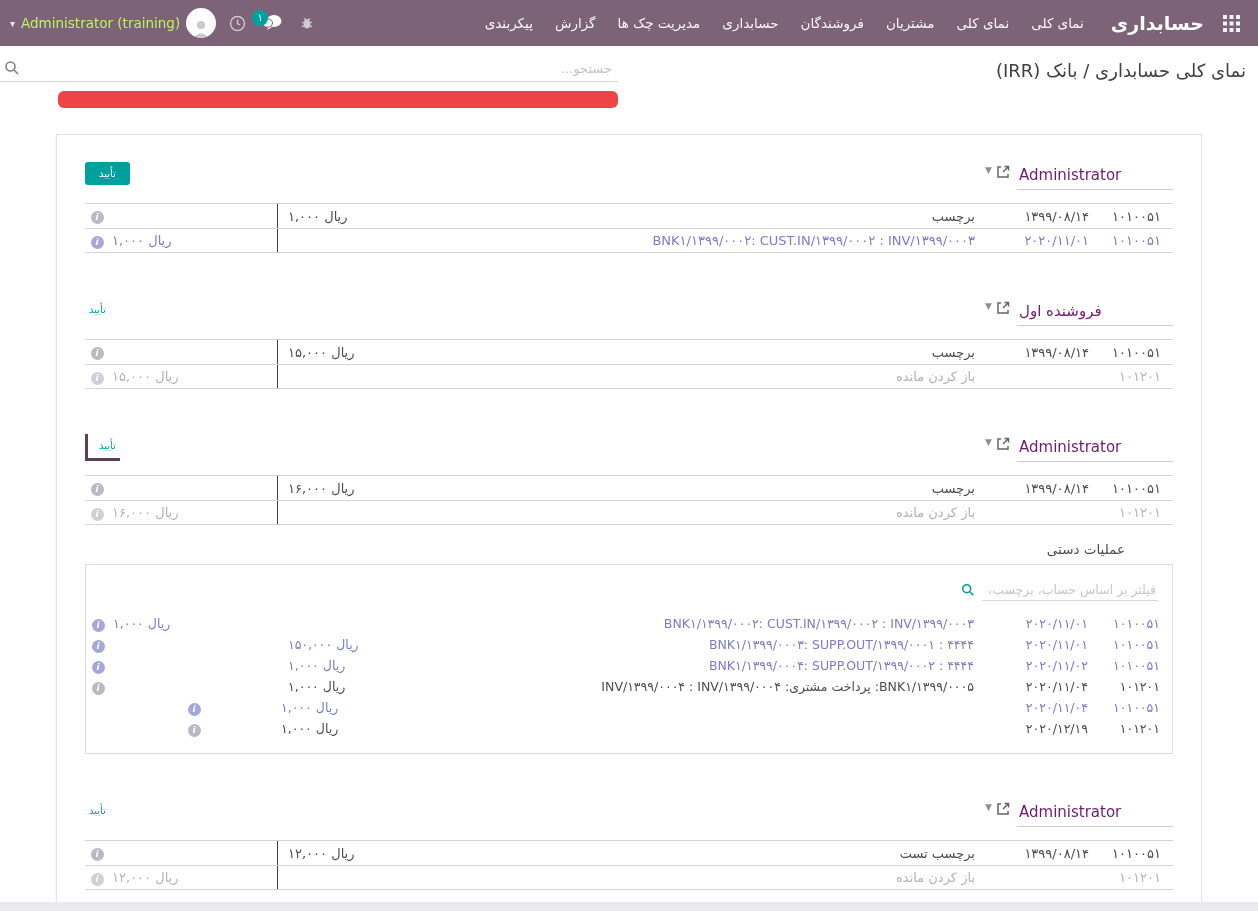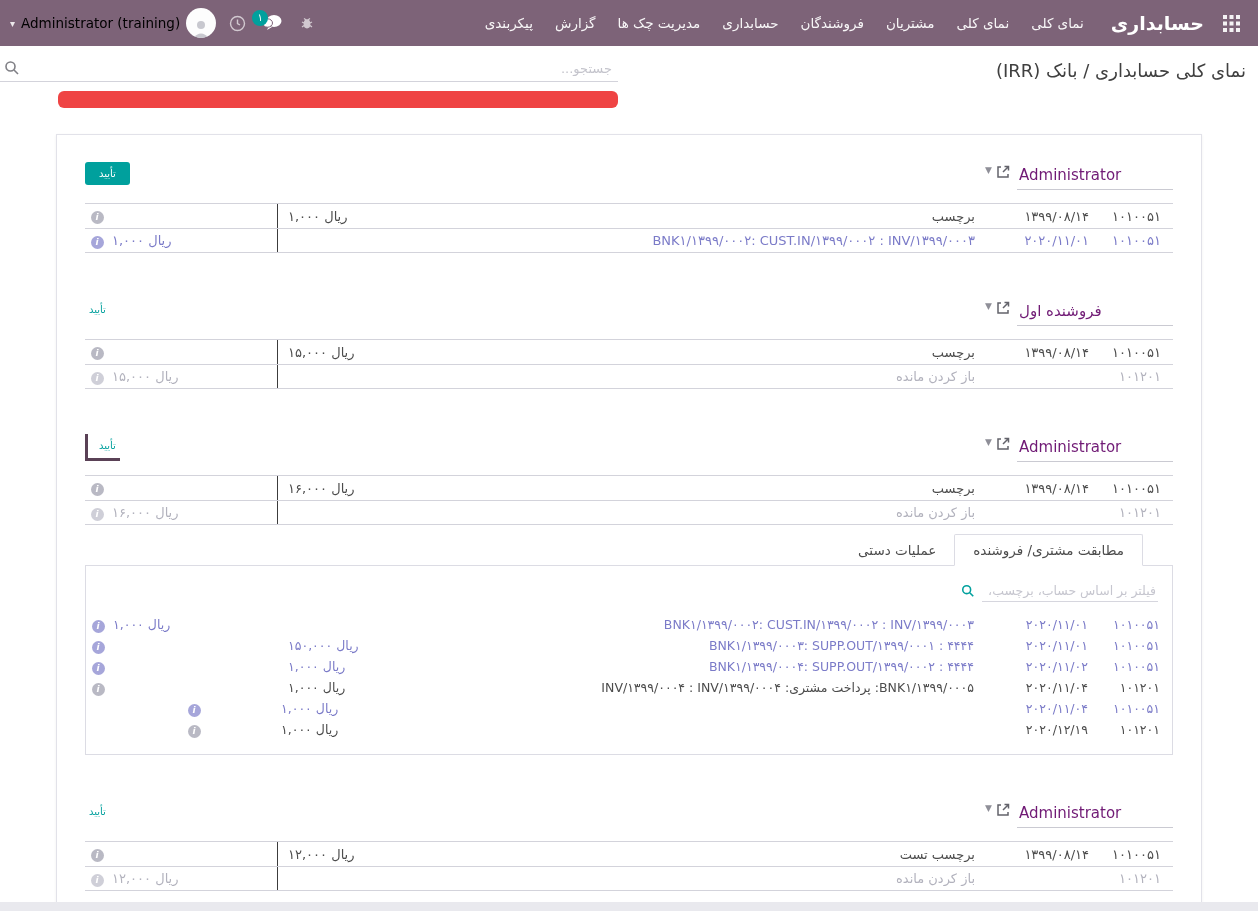--- a/index.html
+++ b/index.html
@@ -11,21 +11,21 @@
   .apps-btn { width:34px; height:46px; display:flex; align-items:center; justify-content:center; cursor:pointer; }
   .app-title { font-size:19px; font-weight:bold; margin:0 10px 0 16px; white-space:nowrap; }
   .menu { display:flex; direction:rtl; align-items:center; }
   .menu-item { font-size:13.5px; color:rgba(255,255,255,.95); padding:0 11px; line-height:46px; white-space:nowrap; cursor:pointer; }
   .tb-spacer { flex:1; }
   .systray { display:flex; direction:rtl; align-items:center; }
   .tray-icon { width:30px; height:46px; display:flex; align-items:center; justify-content:center; opacity:.65; cursor:pointer; }
   .chat-wrap { position:relative; width:40px; height:46px; display:flex; align-items:center; justify-content:center; cursor:pointer; }
   .chat-badge { position:absolute; left:0px; top:10px; min-width:16px; height:16px; background:#00a09d; border-radius:50%; color:#fff; font-size:10px; line-height:16px; text-align:center; }
   .avatar { width:30px; height:30px; border-radius:50%; background:#fdfdfd; display:flex; align-items:flex-end; justify-content:center; overflow:hidden; margin:0 6px; cursor:pointer; }
-  .user-name { font-size:13.5px; color:#000000; white-space:nowrap; cursor:pointer; }
+  .user-name { font-size:13.5px; color:#bef264; white-space:nowrap; cursor:pointer; }
   .tb-caret { font-size:10px; color:rgba(255,255,255,.85); padding:0 6px 0 2px; }
 
   
   .control-panel { display:flex; direction:rtl; justify-content:space-between; align-items:flex-start; padding:0; }
   .breadcrumb { color:#404040; font-size:18px; margin:14px 12px 0 0; cursor:pointer; }
   .cp-left { width:618px; }
   .searchbar { display:flex; direction:rtl; align-items:center; border-bottom:1px solid #d3d3db; padding:14px 6px 5px 4px; }
   .searchbar input { flex:1; border:0; outline:none; font-size:13px; direction:rtl; color:#555; background:transparent; font-family:inherit; }
   .searchbar input::placeholder { color:#c4c4cc; }
   .search-glyph { width:16px; height:16px; opacity:.75; }
@@ -280,21 +280,20 @@
             <span class="cell date"></span>
             <span class="cell label" dir="rtl">باز کردن مانده</span>
             <span class="cell debit"></span>
             <span class="cell credit">۱۶,۰۰۰ ریال</span>
             <span class="cell infoc"><span class="info-i">i</span></span>
           </div>
         </div>
 
       <div class="tabs">
 
-          <button class="tab active">مطابقت مشتری/ فروشنده</button>
 
           <button class="tab">عملیات دستی</button>
         </div>
       <div class="panel">
         <div class="filter-row">
           <input class="filter-input" type="text" placeholder="فیلتر بر اساس حساب، برچسب، طرف همکار،" style="">
           <svg class="filter-glyph" viewBox="0 0 16 16" fill="none" stroke="#00a09d" stroke-width="1.8">
             <circle cx="6.5" cy="6.5" r="4.5"></circle>
             <path d="M10 10 L14 14"></path>
           </svg>

